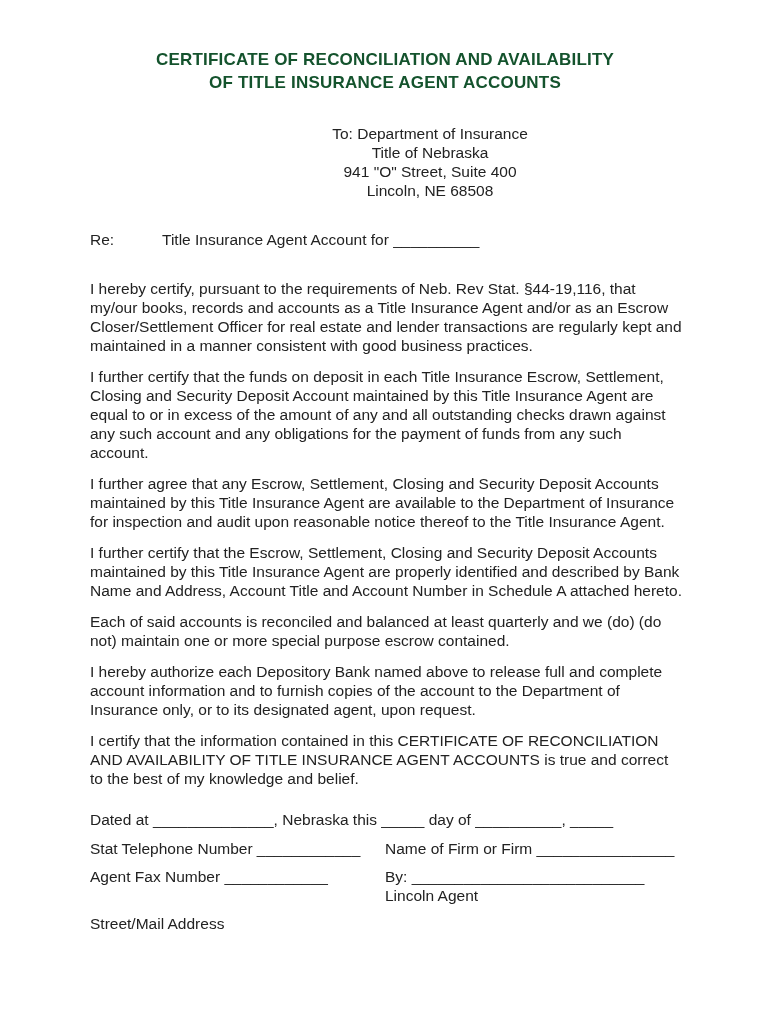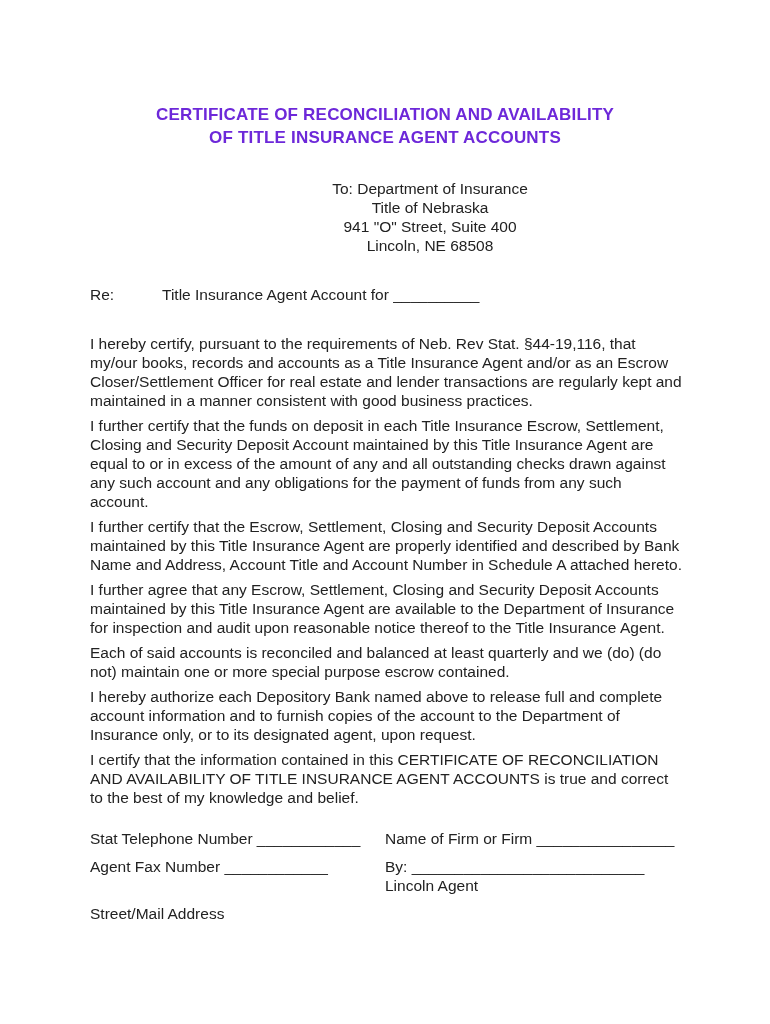--- a/index.html
+++ b/index.html
@@ -12,26 +12,26 @@
     width: 770px;
     height: 1024px;
     background: #ffffff;
     font-family: "Liberation Sans", sans-serif;
     color: #222222;
     font-size: 15.5px;
     line-height: 19px;
     overflow: hidden;
   }
   .doc-title {
-    padding-top: 103px;
+    padding-top: 48px;
     text-align: center;
     font-weight: bold;
     font-size: 17px;
     line-height: 23px;
-    color: #6d28d9;
+    color: #14532d;
     letter-spacing: 0.2px;
   }
   .recipient {
     margin: 30px 0 0 90px;
   }
   .recipient div {
     line-height: 19px;
     text-align: center;
   }
   .re-line {
@@ -41,21 +41,21 @@
   .re-label {
     display: inline-block;
     width: 72px;
     flex: 0 0 72px;
   }
   .body-paragraphs {
     margin: 30px 90px 0 90px;
     width: 592px;
   }
   .body-paragraphs p {
-    margin: 0 0 6px 0;
+    margin: 12px 0 6px 0;
   }
   .signature {
     margin: 22px 0 0 90px;
     width: 592px;
   }
   .dated-line {
     margin-bottom: 10px;
   }
   .sig-row {
     display: flex;
@@ -90,29 +90,30 @@
   </div>
 
   <div class="re-line">
     <span class="re-label">Re:</span>
     <span>Title Insurance Agent Account for __________</span>
   </div>
 
   <div class="body-paragraphs">
     <p>I hereby certify, pursuant to the requirements of Neb. Rev Stat. §44-19,116, that my/our books, records and accounts as a Title Insurance Agent and/or as an Escrow Closer/Settlement Officer for real estate and lender transactions are regularly kept and maintained in a manner consistent with good business practices.</p>
     <p>I further certify that the funds on deposit in each Title Insurance Escrow, Settlement, Closing and Security Deposit Account maintained by this Title Insurance Agent are equal to or in excess of the amount of any and all outstanding checks drawn against any such account and any obligations for the payment of funds from any such account.</p>
+    <p>I further agree that any Escrow, Settlement, Closing and Security Deposit Accounts maintained by this Title Insurance Agent are available to the Department of Insurance for inspection and audit upon reasonable notice thereof to the Title Insurance Agent.</p>
     <p>I further certify that the Escrow, Settlement, Closing and Security Deposit Accounts maintained by this Title Insurance Agent are properly identified and described by Bank Name and Address, Account Title and Account Number in Schedule A attached hereto.</p>
-    <p>I further agree that any Escrow, Settlement, Closing and Security Deposit Accounts maintained by this Title Insurance Agent are available to the Department of Insurance for inspection and audit upon reasonable notice thereof to the Title Insurance Agent.</p>
     <p>Each of said accounts is reconciled and balanced at least quarterly and we (do) (do not) maintain one or more special purpose escrow contained.</p>
     <p>I hereby authorize each Depository Bank named above to release full and complete account information and to furnish copies of the account to the Department of Insurance only, or to its designated agent, upon request.</p>
     <p>I certify that the information contained in this CERTIFICATE OF RECONCILIATION AND AVAILABILITY OF TITLE INSURANCE AGENT ACCOUNTS is true and correct to the best of my knowledge and belief.</p>
   </div>
 
   <div class="signature">
 
+    <div class="dated-line">Dated at ______________, Nebraska this _____ day of __________, _____</div>
 
     <div class="sig-row">
       <div class="sig-col-left">Stat Telephone Number ____________</div>
       <div class="sig-col-right">Name of Firm or Firm ________________</div>
     </div>
 
     <div class="sig-row">
       <div class="sig-col-left">Agent Fax Number ____________</div>
       <div class="sig-col-right">
         <div>By: ___________________________</div>

